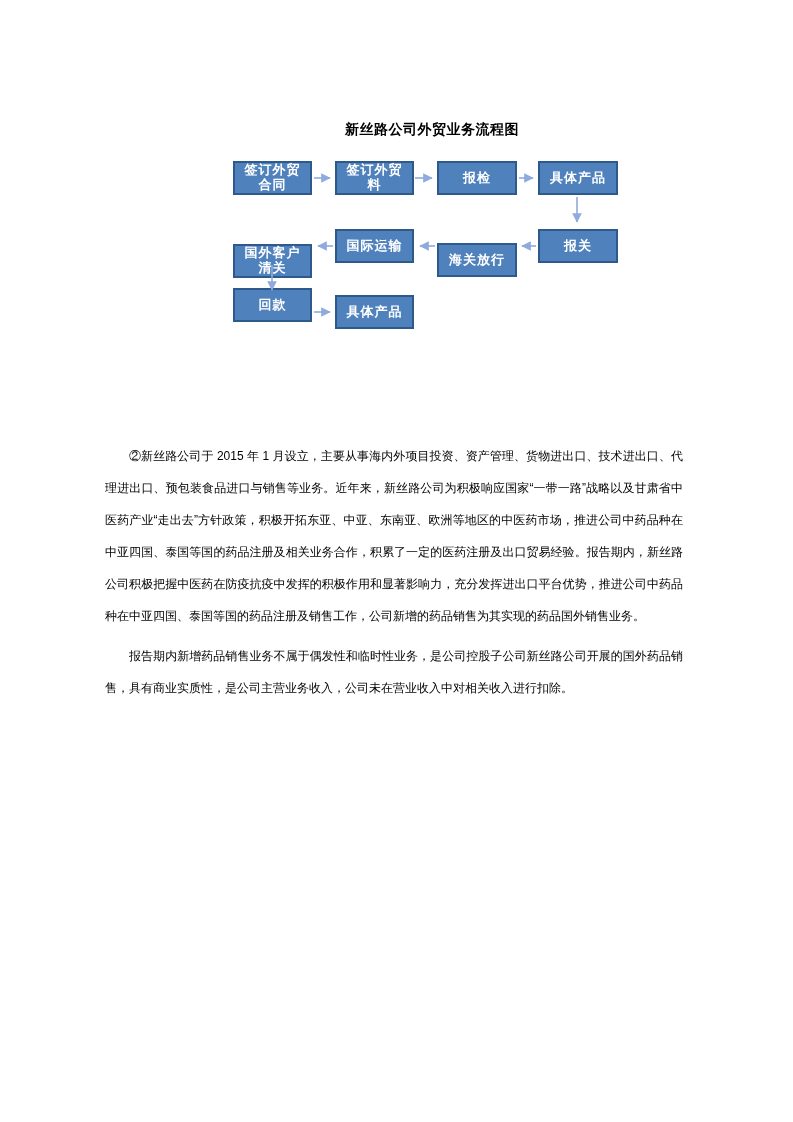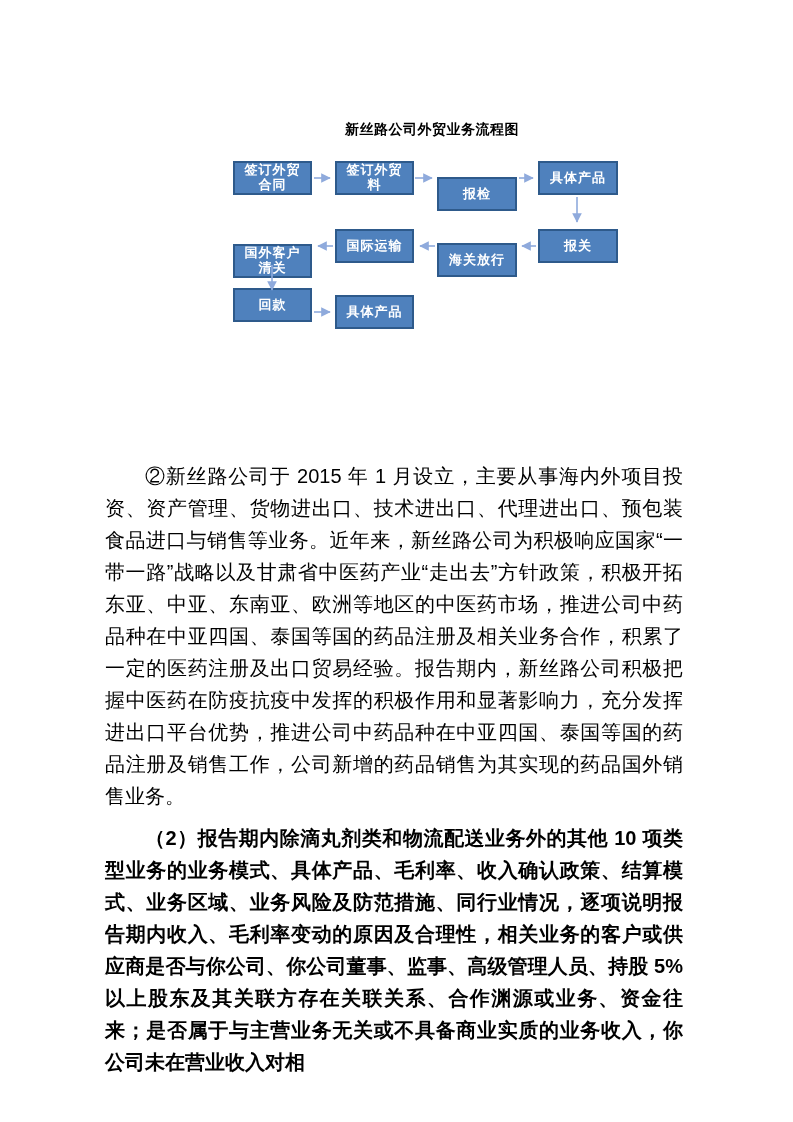--- a/index.html
+++ b/index.html
@@ -34,37 +34,36 @@
     display:flex;align-items:center;justify-content:center;
     text-align:center;
     font-size:13px;font-weight:bold;
     letter-spacing:1px;
     line-height:1.15;
     color:#ffffff;
     white-space:pre-line;
   }
   .b1{left:233px;top:161px;width:79px;height:34px;}
   .b2{left:335px;top:161px;width:79px;height:34px;}
-  .b3{left:437px;top:177px;width:80px;height:34px;}
+  .b3{left:437px;top:161px;width:80px;height:34px;}
   .b4{left:538px;top:161px;width:80px;height:34px;}
   .b5{left:233px;top:244px;width:79px;height:34px;}
   .b6{left:335px;top:229px;width:79px;height:34px;}
   .b7{left:437px;top:243px;width:80px;height:34px;}
   .b8{left:538px;top:229px;width:80px;height:34px;}
   .b9{left:233px;top:288px;width:79px;height:34px;}
   .b10{left:335px;top:295px;width:79px;height:34px;}
   .arrows{position:absolute;left:0;top:0;pointer-events:none;}
   .arrow{stroke:var(--arrow);stroke-width:1.6;fill:none;}
   .text-block{
     position:absolute;
     left:105px;top:440px;width:578px;
-    font-size:20px;
+    font-size:12px;
     line-height:32px;
     text-align:justify;
-    margin-top:20px;
   }
   .para{margin:0;text-indent:2em;}
   .para + .para{margin-top:8px;}
   .para.bold{margin-top:10px;font-weight:bold;}
 </style>
 </head>
 <body>
 
 <div class="page">
 
@@ -98,16 +97,16 @@
       <path class="arrow" d="M536 246 L522 246" marker-end="url(#ah)"></path>
       <path class="arrow" d="M435 246 L420 246" marker-end="url(#ah)"></path>
       <path class="arrow" d="M333 246 L318 246" marker-end="url(#ah)"></path>
       <path class="arrow" d="M272 265 L272 290" marker-end="url(#ah)"></path>
       <path class="arrow" d="M314 312 L330 312" marker-end="url(#ah)"></path>
     </svg>
   </div>
 
   <div class="text-block">
     <p class="para">②新丝路公司于 2015 年 1 月设立，主要从事海内外项目投资、资产管理、货物进出口、技术进出口、代理进出口、预包装食品进口与销售等业务。近年来，新丝路公司为积极响应国家“一带一路”战略以及甘肃省中医药产业“走出去”方针政策，积极开拓东亚、中亚、东南亚、欧洲等地区的中医药市场，推进公司中药品种在中亚四国、泰国等国的药品注册及相关业务合作，积累了一定的医药注册及出口贸易经验。报告期内，新丝路公司积极把握中医药在防疫抗疫中发挥的积极作用和显著影响力，充分发挥进出口平台优势，推进公司中药品种在中亚四国、泰国等国的药品注册及销售工作，公司新增的药品销售为其实现的药品国外销售业务。</p>
-    <p class="para bold">（2）报告期内除滴丸剂类和物流配送业务外的其他 10 项类型业务的业务模式、具体产品、毛利率、收入确认政策、结算模式、业务区域、业务风险及防范措施、同行业情况，逐项说明报告期内收入、毛利率变动的原因及合理性，相关业务的客户或供应商是否与你公司、你公司董事、监事、高级管理人员、持股 5%以上股东及其关联方存在关联关系、合作渊源或业务、资金往来；是否属于与主营业务无关或不具备商业实质的业务收入，你公司未在营业收入对相</p>
+    <p class="para">报告期内新增药品销售业务不属于偶发性和临时性业务，是公司控股子公司新丝路公司开展的国外药品销售，具有商业实质性，是公司主营业务收入，公司未在营业收入中对相关收入进行扣除。</p>
   </div>
 
 </div>
 
 </body></html>

